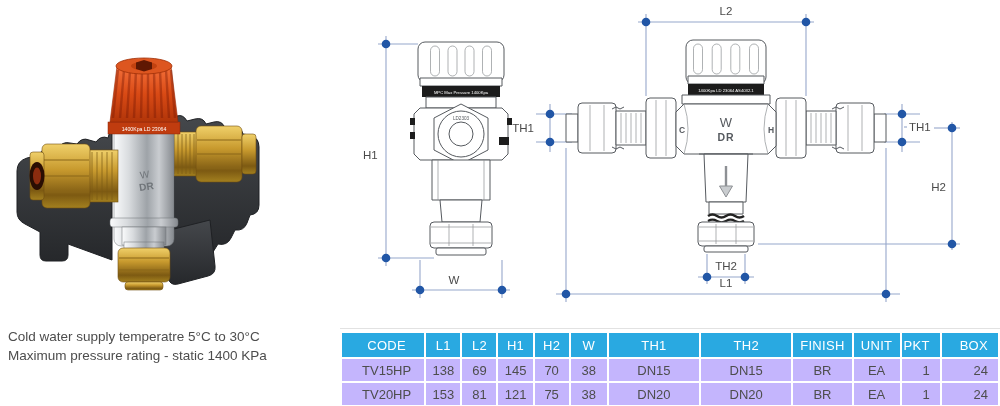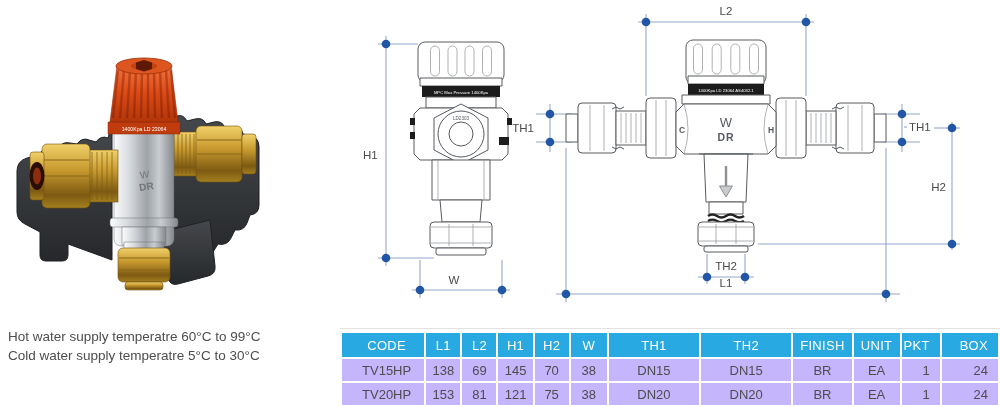--- a/index.html
+++ b/index.html
@@ -320,22 +320,22 @@
       <rect class="part" x="190" y="222" width="56" height="24" rx="4"></rect>
       <line class="part-thin" x1="208" y1="224" x2="208" y2="244"></line>
       <line class="part-thin" x1="228" y1="224" x2="228" y2="244"></line>
       <line class="part-thin" x1="191" y1="227" x2="245" y2="227"></line>
       <line class="part-thin" x1="191" y1="241" x2="245" y2="241"></line>
       <rect class="part" x="196" y="246" width="44" height="6" rx="2"></rect>
     </g>
   </svg>
 
   <div id="specs" class="abs">
-    <div>Hot water supply temperatre 60°C to 99°C</div>
     <div>Cold water supply temperatre 5°C to 30°C</div>
+    <div>Maximum pressure rating - static 1400 KPa</div>
   </div>
 
   <div id="table-rule" class="abs"></div>
   <div id="spec-table" class="abs">
     <table>
       <colgroup>
         <col style="width:84px">
           <col style="width:36px">
           <col style="width:36px">
           <col style="width:36px">

